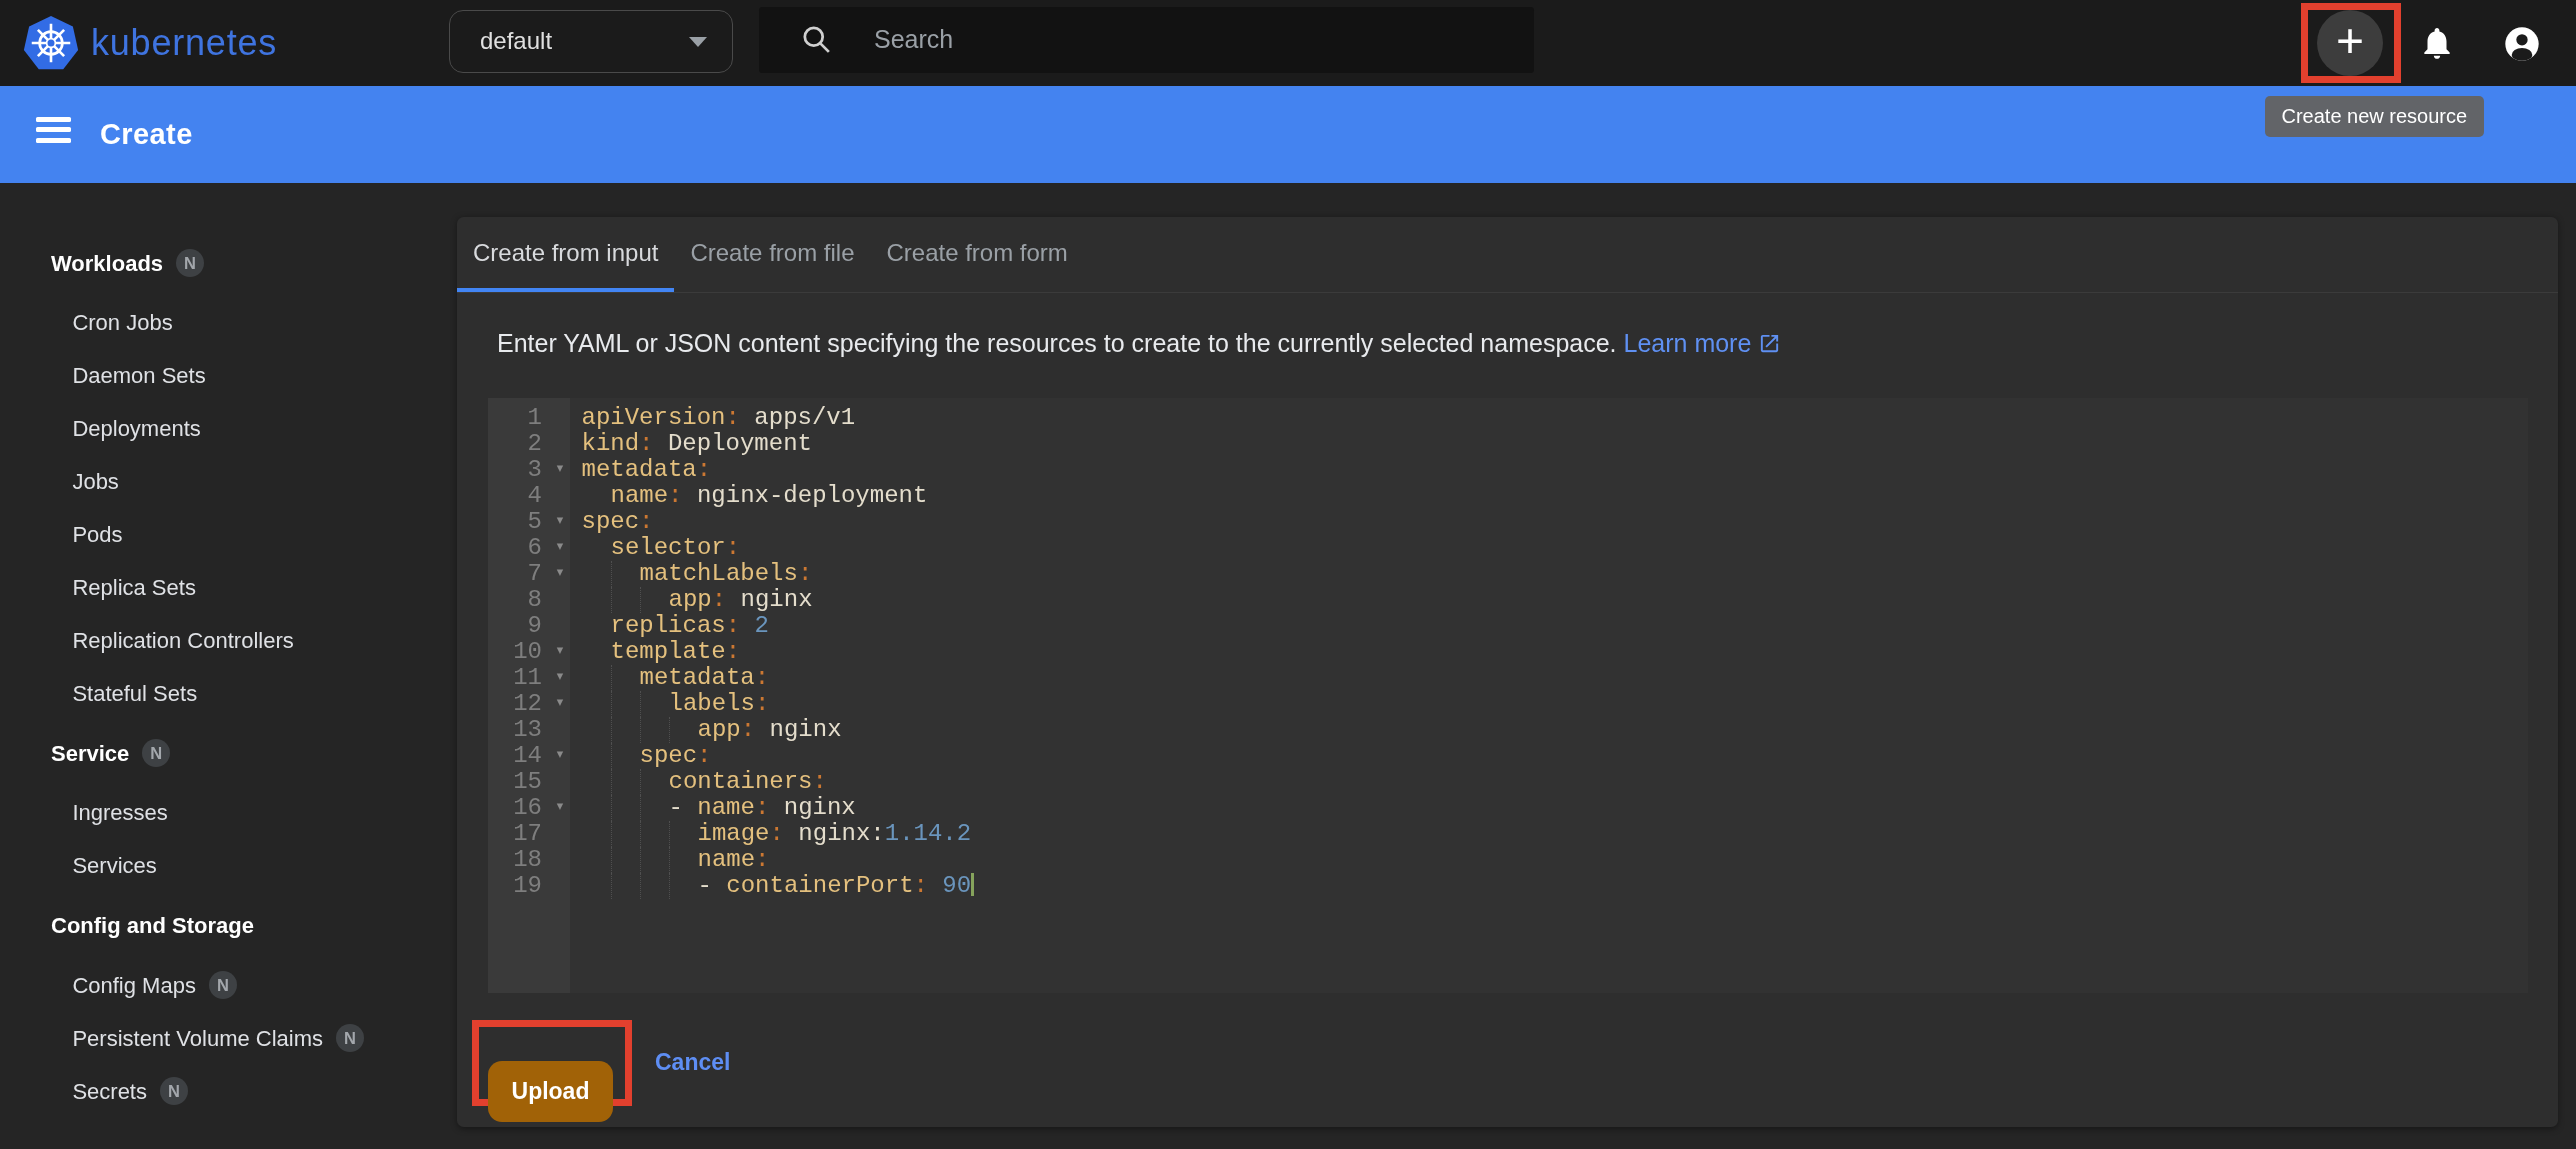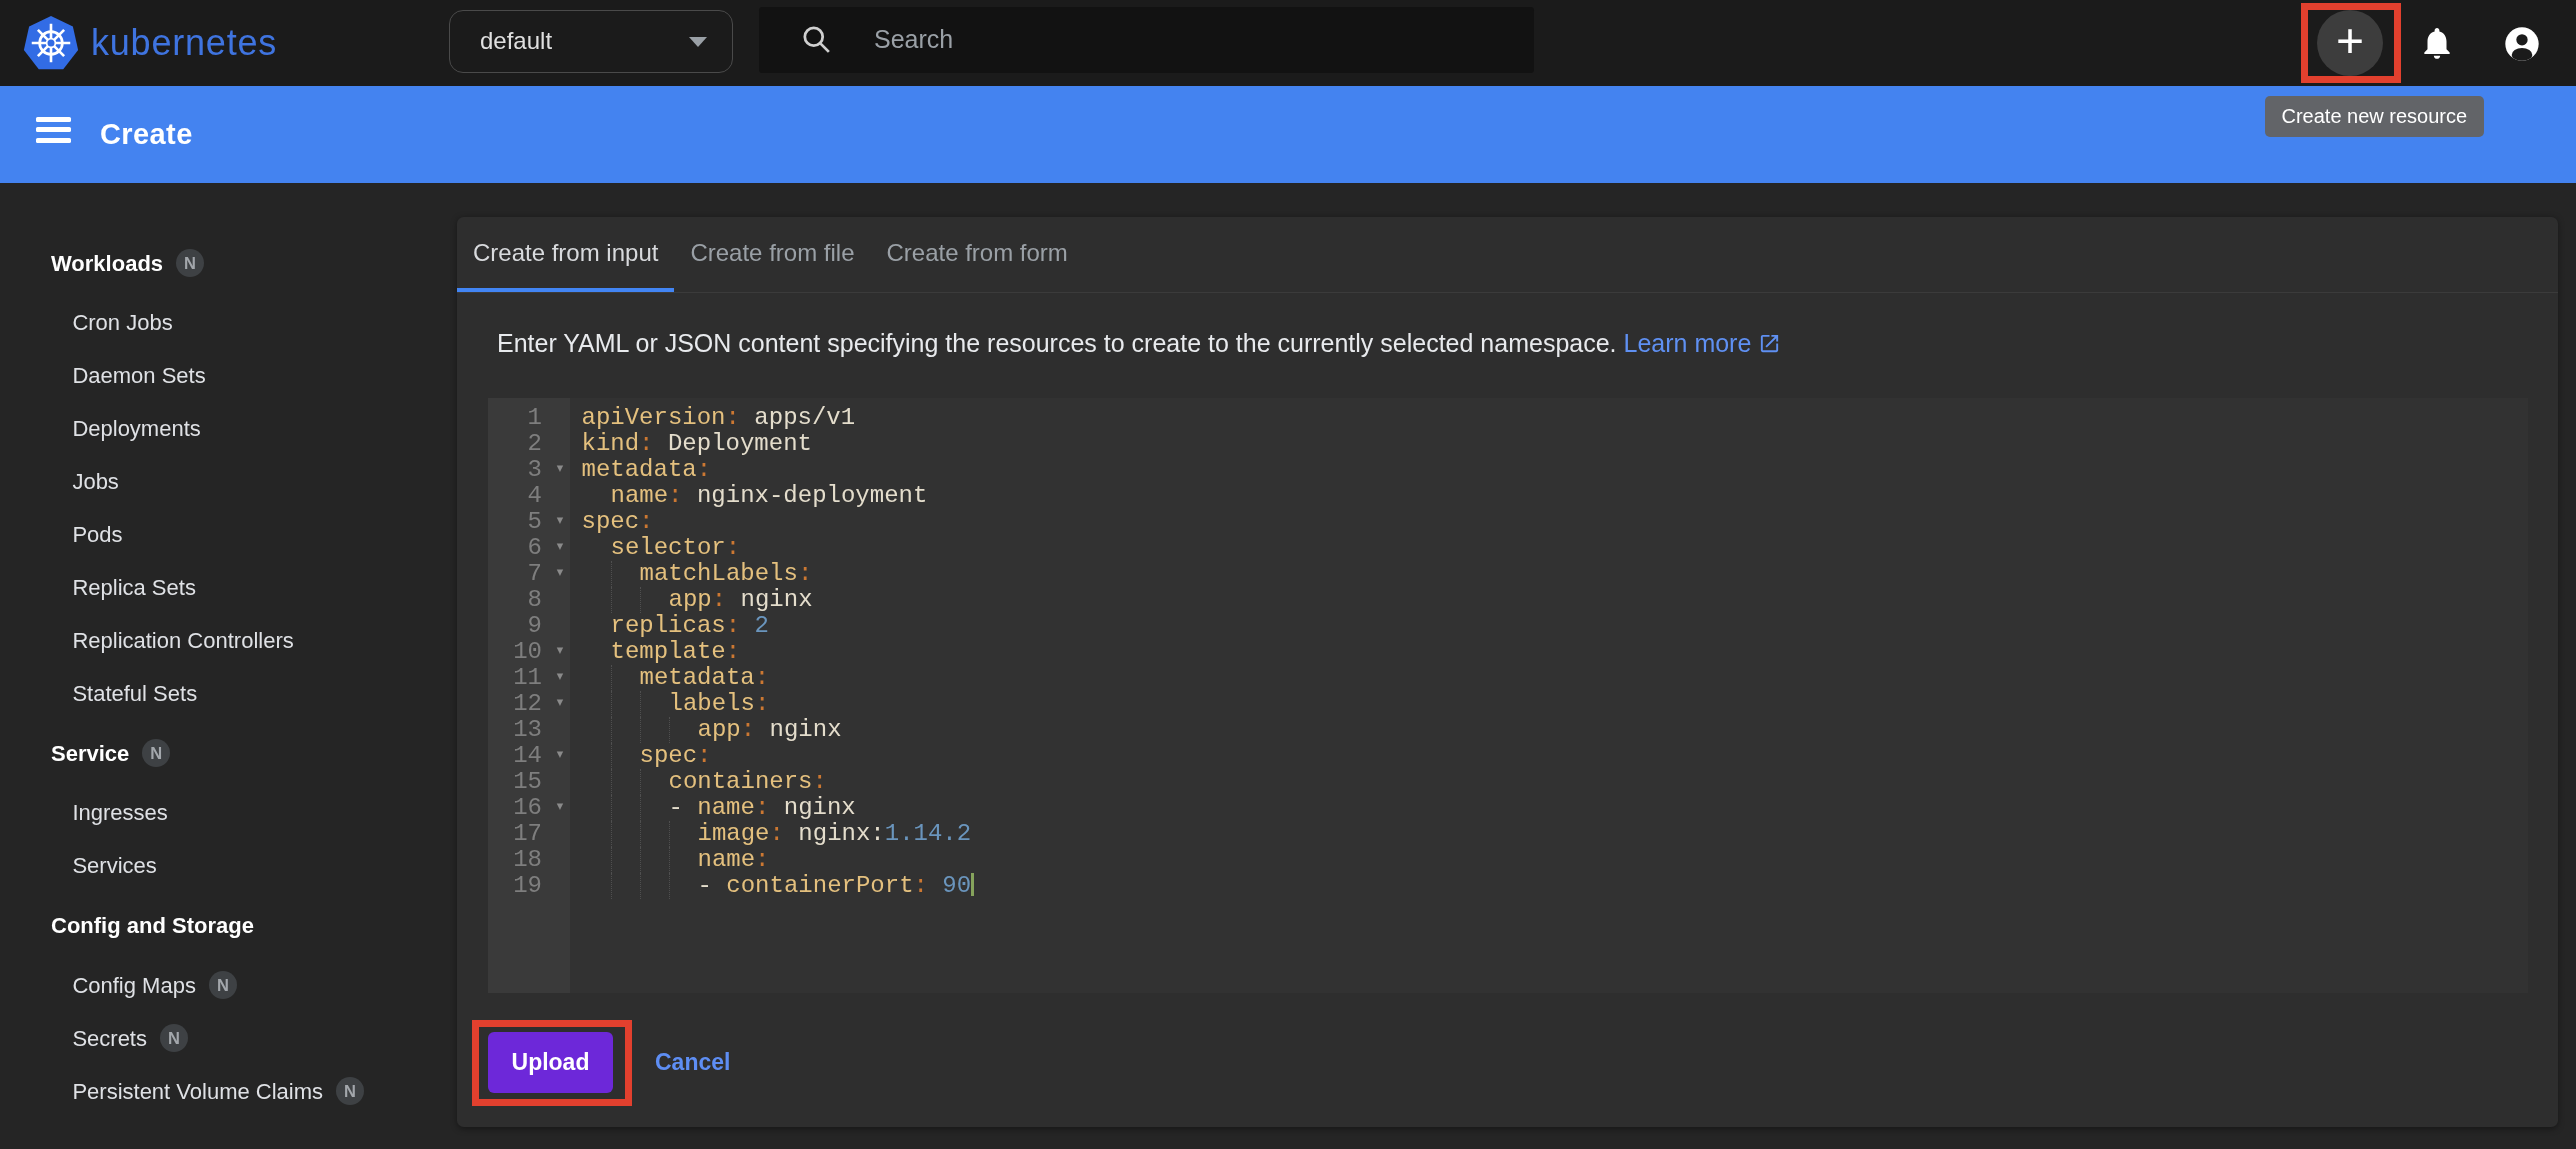--- a/index.html
+++ b/index.html
@@ -80,23 +80,23 @@
   .ind.g { border-left:1.6px dotted #4f4f4f; }
   .tk { color:#e4c07e; } 
   .tc { color:#cc7832; } 
   .tv { color:#e4ddcc; } 
   .tn { color:#6a95bd; } 
   .caret-bar { display:inline-block; width:2.5px; height:23px; background:#86a35c; vertical-align:-4.1px; }
 
   
   .hl-upload { position:absolute; left:15px; top:803px; width:160px; height:86px;
                border:7.4px solid #e2402e; }
-  .upload-btn { position:absolute; left:31px; top:815px; width:125px; height:61px;
-                background:#6d28d9; color:#fff; font-size:23px; font-weight:bold;
-                border:none; border-radius:6px; cursor:pointer; font-family:"Liberation Sans",sans-serif; }
+  .upload-btn { position:absolute; left:31px; top:844px; width:125px; height:61px;
+                background:#a16207; color:#fff; font-size:23px; font-weight:bold;
+                border:none; border-radius:14px; cursor:pointer; font-family:"Liberation Sans",sans-serif; }
   .cancel-link { position:absolute; left:198px; top:815px; height:61px; line-height:61px;
                  color:#5e8ef4; font-size:23px; font-weight:bold; cursor:pointer; }
 </style>
 </head>
 <body>
 
 <div class="topbar">
   <svg class="logo" viewBox="0 0 64 64">
     <polygon points="32,1 57,13 63,40 46,62 18,62 1,40 7,13" fill="#326ce5"></polygon>
     <g stroke="#ffffff" stroke-width="3" fill="none">
@@ -162,22 +162,22 @@
     <div class="nav-item"><span>Jobs</span></div>
     <div class="nav-item"><span>Pods</span></div>
     <div class="nav-item"><span>Replica Sets</span></div>
     <div class="nav-item"><span>Replication Controllers</span></div>
     <div class="nav-item"><span>Stateful Sets</span></div>
     <div class="nav-header"><span>Service</span><span class="nbadge">N</span></div>
     <div class="nav-item"><span>Ingresses</span></div>
     <div class="nav-item"><span>Services</span></div>
     <div class="nav-header"><span>Config and Storage</span></div>
     <div class="nav-item"><span>Config Maps</span><span class="nbadge">N</span></div>
+    <div class="nav-item"><span>Persistent Volume Claims</span><span class="nbadge">N</span></div>
     <div class="nav-item"><span>Secrets</span><span class="nbadge">N</span></div>
-    <div class="nav-item"><span>Persistent Volume Claims</span><span class="nbadge">N</span></div>
   </nav>
 
 <div class="card">
   <div class="tabbar">
       <div class="tab active">Create from input</div>
       <div class="tab">Create from file</div>
       <div class="tab">Create from form</div>
     </div>
 
   <div class="desc">

